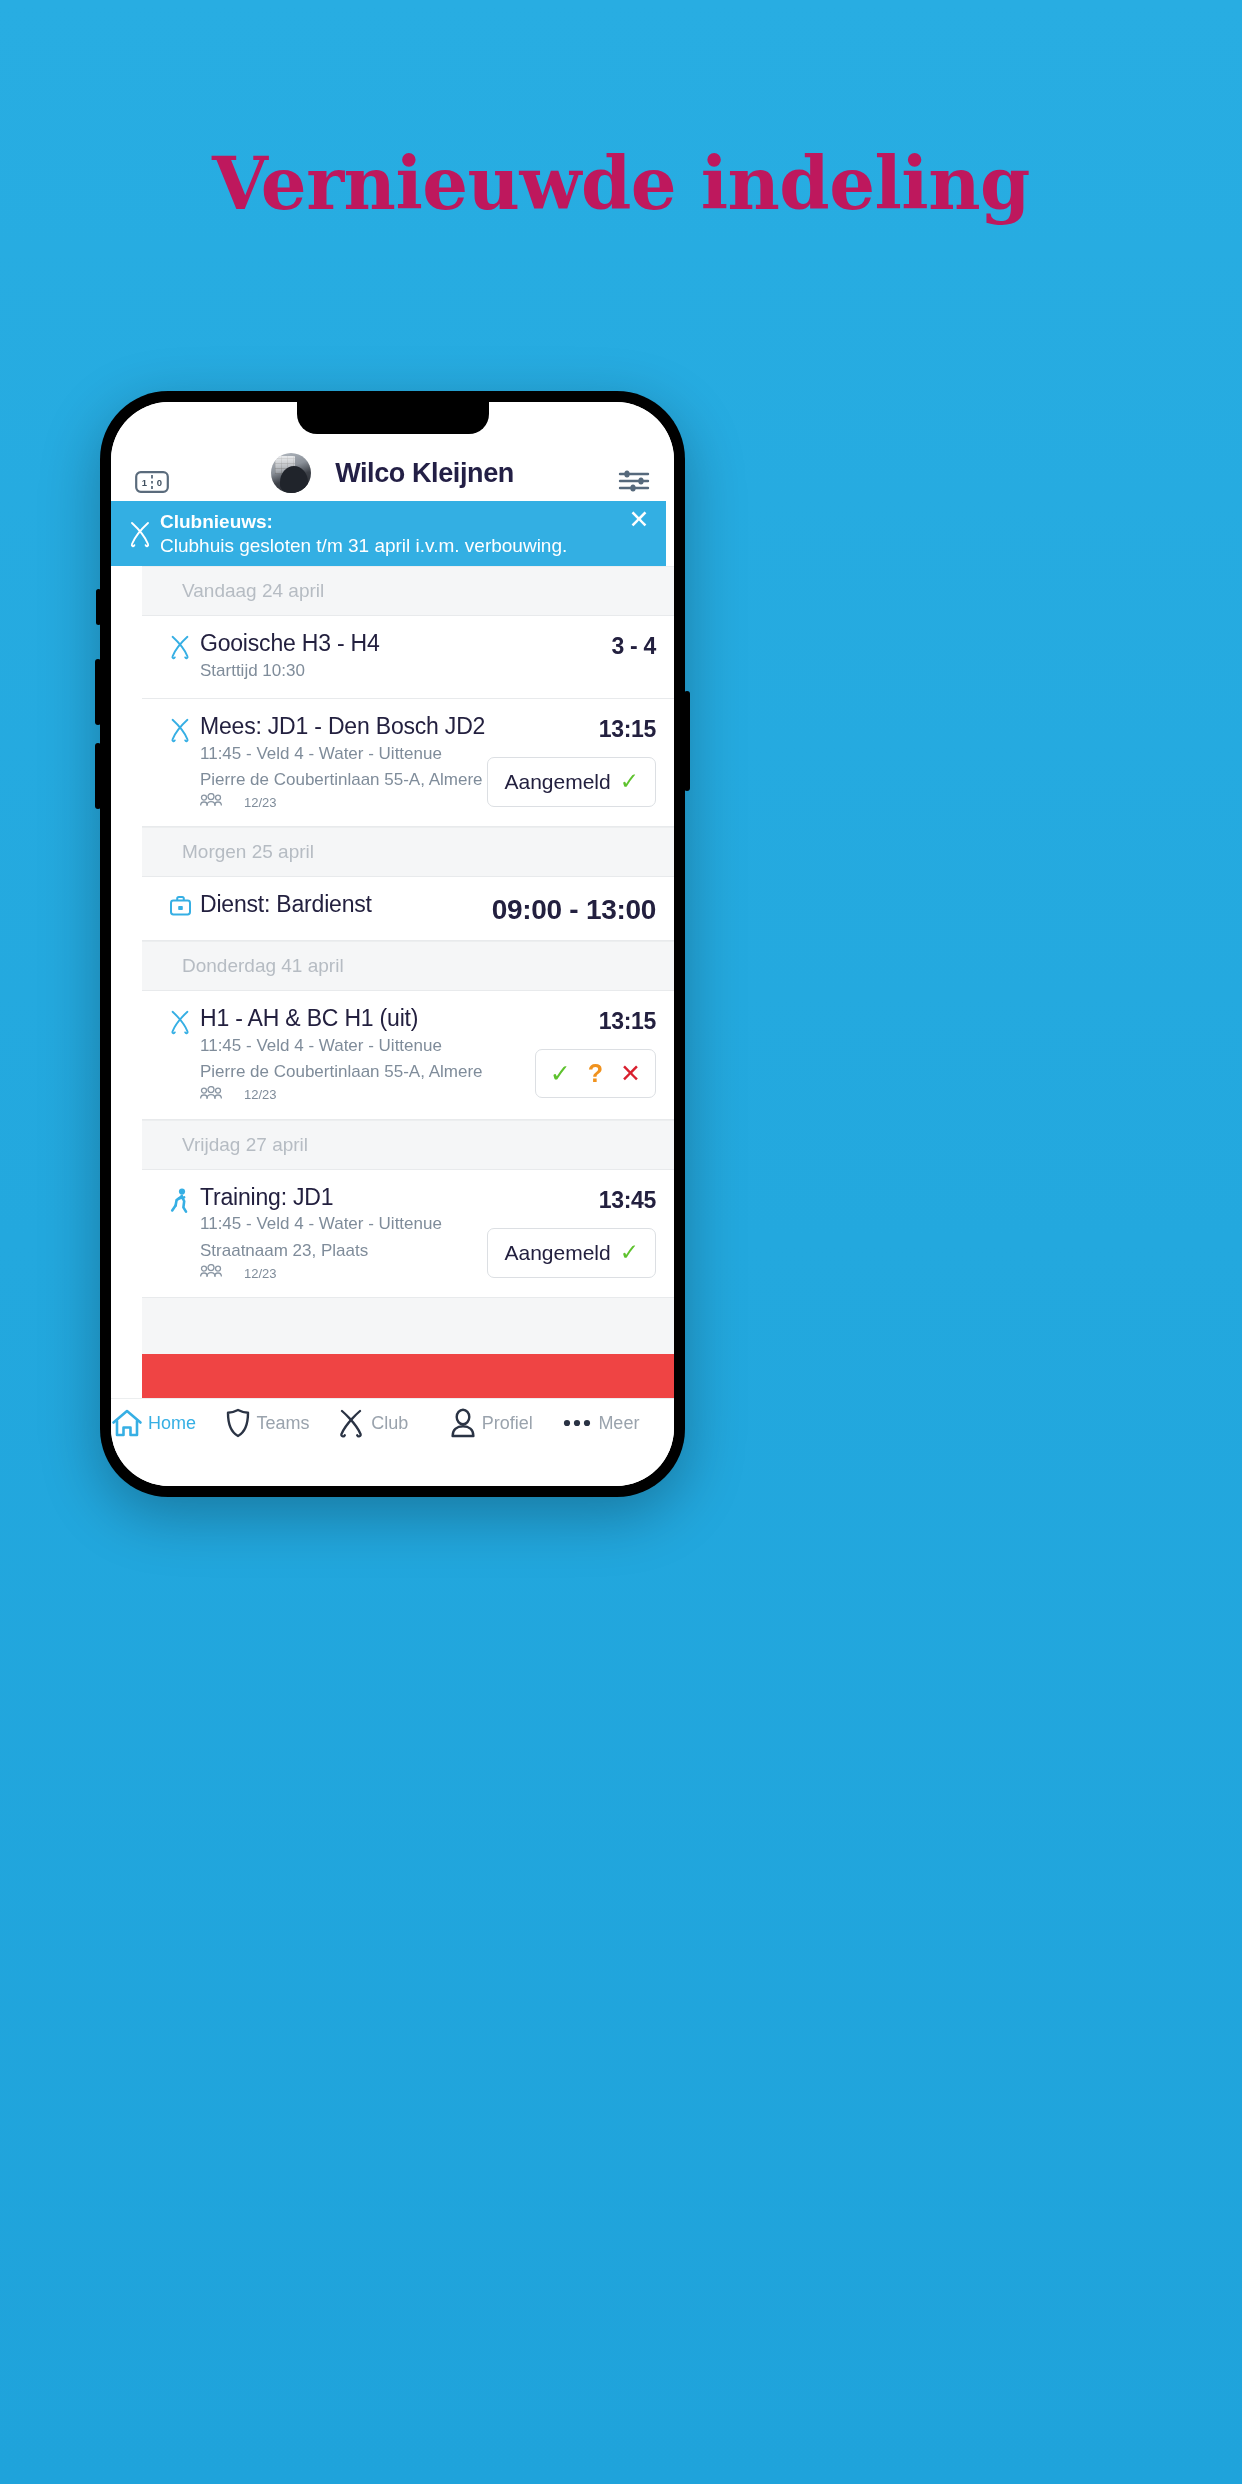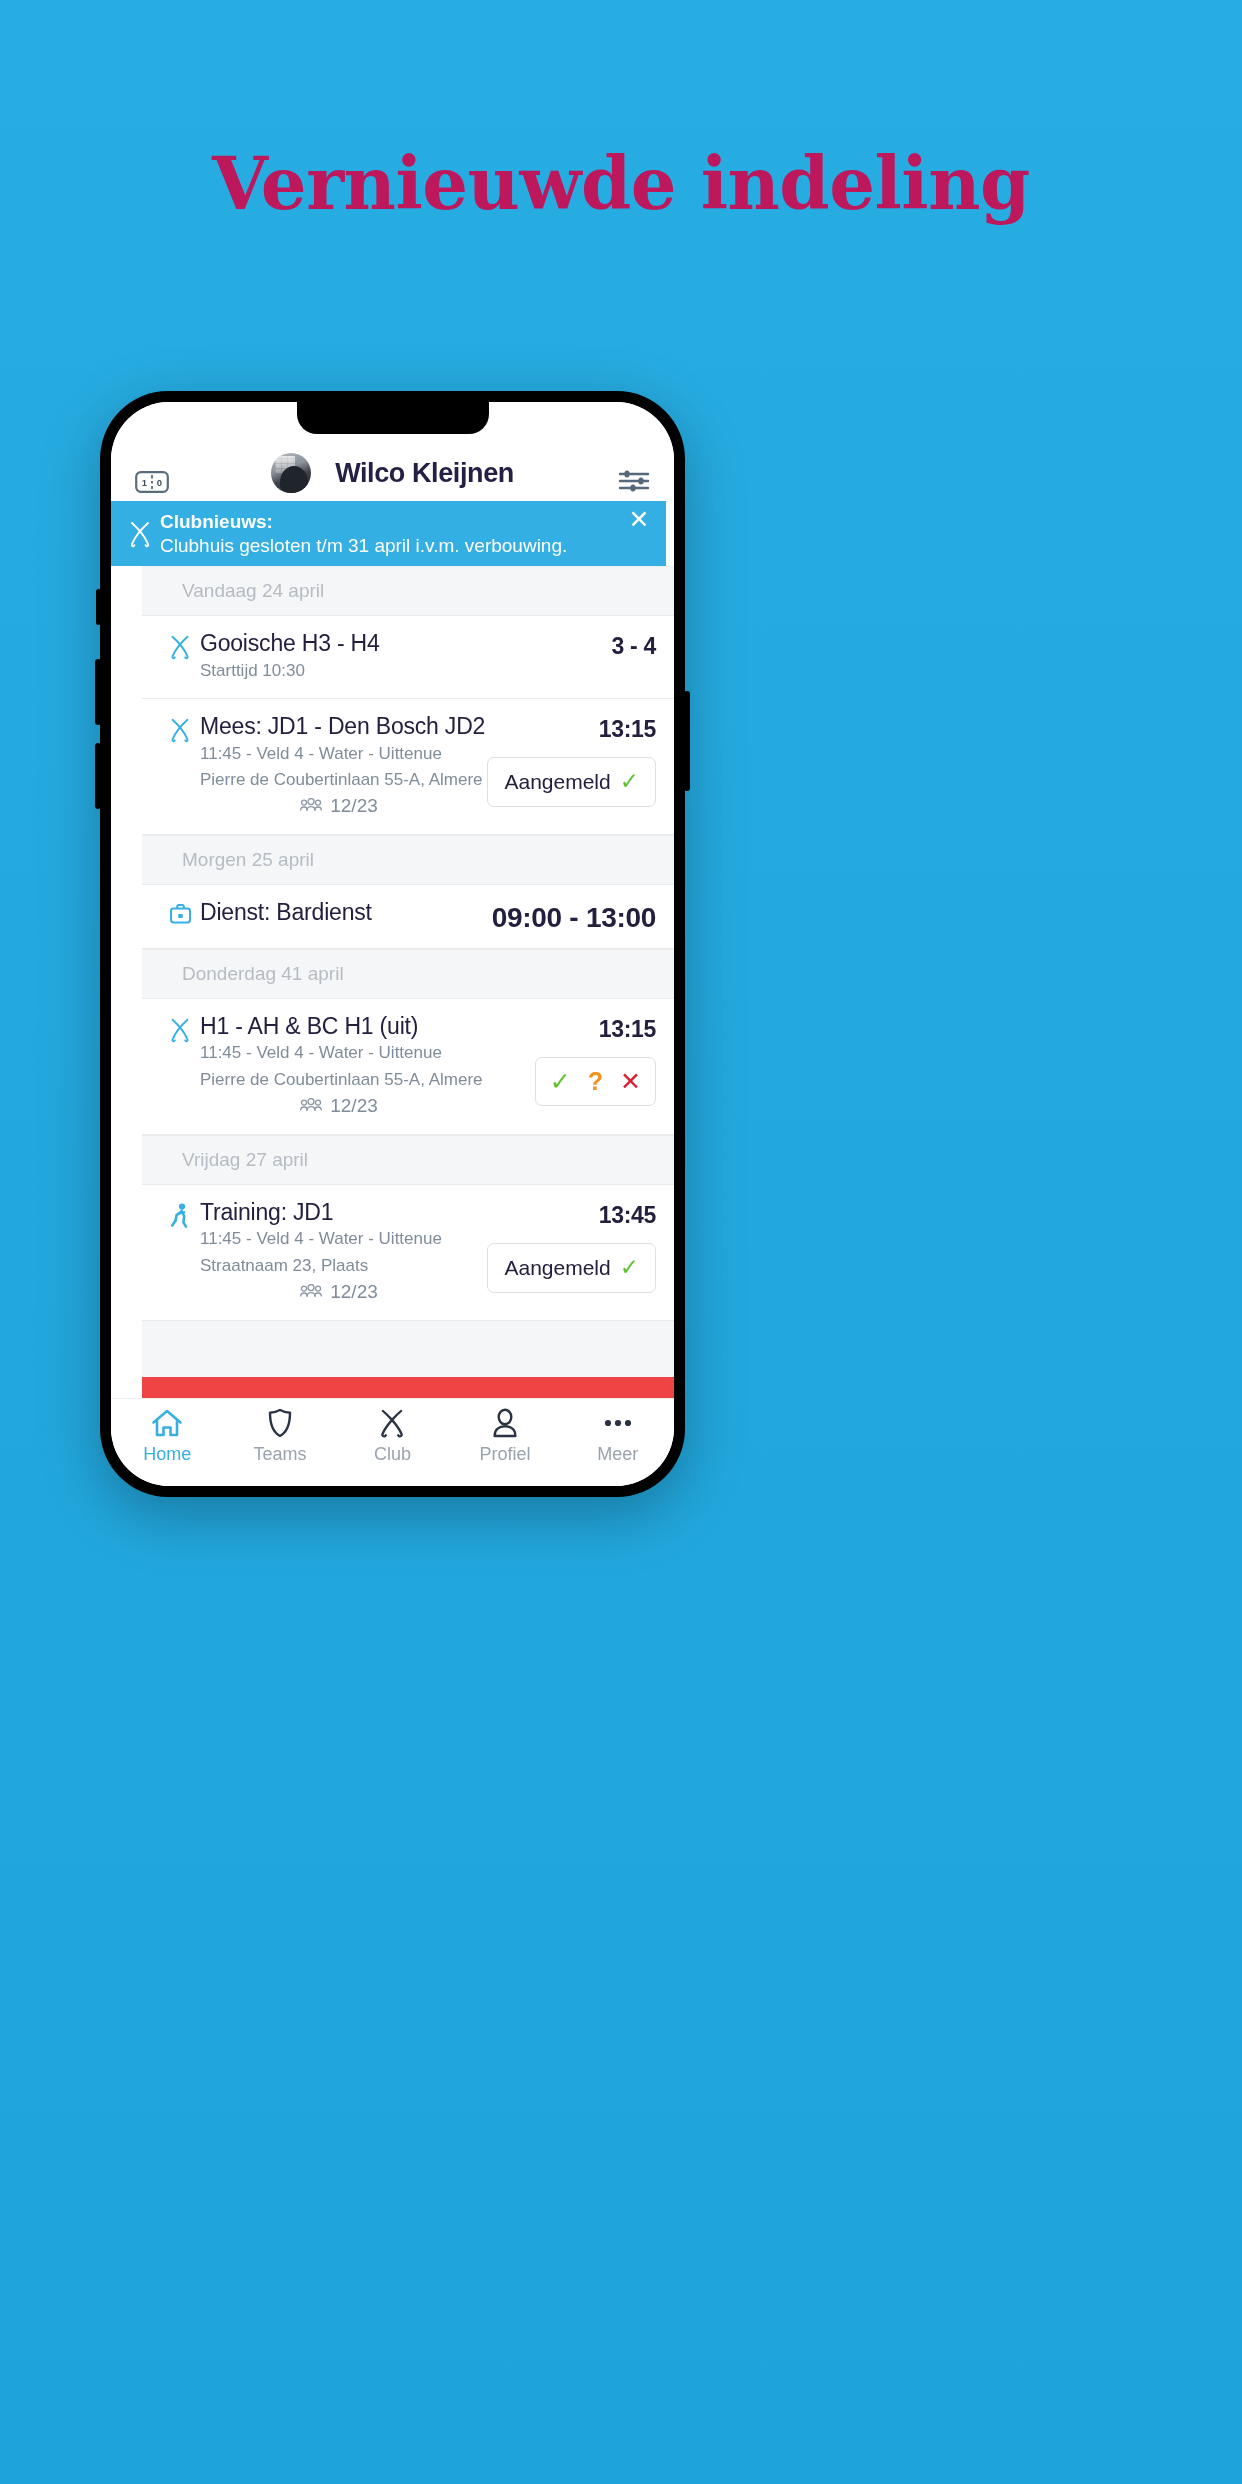--- a/index.html
+++ b/index.html
@@ -197,27 +197,26 @@
     letter-spacing: -0.2px;
     white-space: nowrap;
   }
   .event-sub {
     font-size: 17px;
     color: #7f8c9a;
     line-height: 1.55;
     white-space: nowrap;
   }
   .event-attend {
-    font-size: 19px;
+    font-size: 13px;
     color: #7f8c9a;
     display: flex;
     align-items: center;
-    gap: 8px;
+    gap: 22px;
     line-height: 1.4;
-    justify-content: center;
   }
   .event-right {
     width: 170px; flex: none;
     display: flex;
     flex-direction: column;
     align-items: flex-end;
     gap: 14px;
   }
   .event-time {
     font-size: 23px;
@@ -265,21 +264,21 @@
     background: #ffffff;
     display: flex;
     align-items: flex-start;
     padding-top: 8px;
     border-top: 1px solid #eceeef;
     z-index: 8;
   }
   .tab {
     flex: 1;
     display: flex;
-    flex-direction: column;
+    flex-direction: row;
     align-items: center;
     gap: 5px;
   }
   .tab-label { font-size: 18px; color: #9aa3ad; }
   .tab.active .tab-label { color: #36AFE4; }
   .tab-icon { height: 32px; display: flex; align-items: center; justify-content: center; }
 </style>
 </head>
 <body>
 

